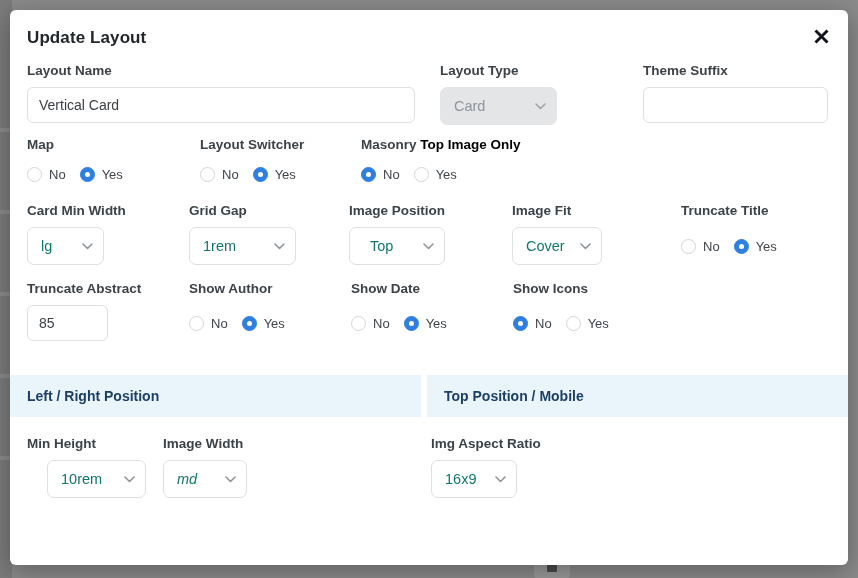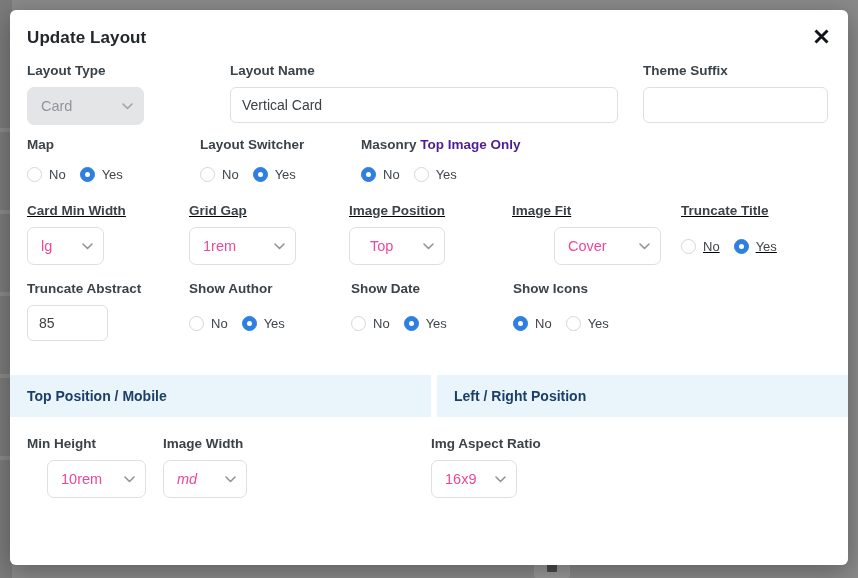--- a/index.html
+++ b/index.html
@@ -110,21 +110,21 @@
 
   .label {
     font-size: 13.5px;
     font-weight: bold;
     color: #3b4349;
     line-height: 17px;
     margin-bottom: 8px;
     white-space: nowrap;
   }
   .label .link {
-    color: #4c1d95;
+    color: #000000;
     font-weight: bold;
   }
 
   input.text-input {
     box-sizing: border-box;
     height: 36px;
     border: 1px solid #dddfe1;
     border-radius: 6px;
     background: #fff;
     font-family: "Liberation Sans", sans-serif;
@@ -139,21 +139,21 @@
     box-sizing: border-box;
     height: 38px;
     border: 1px solid #dddfe1;
     border-radius: 7px;
     background: #fff;
     display: inline-flex;
     align-items: center;
     justify-content: space-between;
     padding: 0 10px 0 13px;
     font-size: 14.5px;
-    color: #ec4899;
+    color: #0f766e;
     cursor: pointer;
     user-select: none;
   }
   .select.disabled {
     background: #e4e5e7;
     border-color: #e4e5e7;
     color: #8f959b;
     cursor: default;
   }
   .select .chev {
@@ -274,35 +274,35 @@
       <svg width="17" height="17" viewBox="0 0 17 17">
         <path d="M2.5 2.5 L14.5 14.5 M14.5 2.5 L2.5 14.5" stroke="#111418" stroke-width="2.9" stroke-linecap="butt"></path>
       </svg>
     </button>
 
     <div class="title">Update Layout</div>
 
     <div class="form-area">
 
       <div class="row">
+        <div class="field" style="width:413px;">
+          <div class="label">Layout Name</div>
+          <input class="text-input" type="text" style="width: 388px;" placeholder="" value="Vertical Card">
+        </div>
+
         <div class="field" style="width:203px;">
           <div class="label">Layout Type</div>
           <div class="select disabled" style="width:117px;">
             <span>Card</span>
             <svg class="chev" width="11" height="7" viewBox="0 0 11 7">
               <path d="M1 1 L5.5 5.5 L10 1" fill="none" stroke="#7d838a" stroke-width="1.6" stroke-linecap="round" stroke-linejoin="round"></path>
             </svg>
           </div>
         </div>
 
-        <div class="field" style="width:413px;">
-          <div class="label">Layout Name</div>
-          <input class="text-input" type="text" style="width: 388px;" placeholder="" value="Vertical Card">
-        </div>
-
         <div class="field">
           <div class="label">Theme Suffix</div>
           <input class="text-input" type="text" style="width: 185px;" placeholder="">
         </div>
       </div>
 
       <div class="row" style="margin-top:11px;">
         <div class="field" style="width:173px;">
           <div class="label">Map</div>
           <div class="radio-group">
@@ -342,21 +342,21 @@
               <span class="radio-label">No</span>
             </span>
             <span class="radio-opt">
               <span class="dot"></span>
               <span class="radio-label">Yes</span>
             </span>
           </div>
         </div>
       </div>
 
-      <div class="row" style="margin-top:15px;text-decoration:underline;">
+      <div class="row" style="margin-top:15px;">
         <div class="field" style="width:162px;">
           <div class="label">Card Min Width</div>
           <div class="select" style="width:77px;">
             <span>lg</span>
             <svg class="chev" width="11" height="7" viewBox="0 0 11 7">
               <path d="M1 1 L5.5 5.5 L10 1" fill="none" stroke="#6c7278" stroke-width="1.6" stroke-linecap="round" stroke-linejoin="round"></path>
             </svg>
           </div>
         </div>
 
@@ -375,21 +375,21 @@
           <div class="select" style="width:96px;padding-left:20px;">
             <span>Top</span>
             <svg class="chev" width="11" height="7" viewBox="0 0 11 7">
               <path d="M1 1 L5.5 5.5 L10 1" fill="none" stroke="#6c7278" stroke-width="1.6" stroke-linecap="round" stroke-linejoin="round"></path>
             </svg>
           </div>
         </div>
 
         <div class="field" style="width:164px;">
           <div class="label">Image Fit</div>
-          <div class="select" style="width:107px;margin-left:42px;">
+          <div class="select" style="width:90px;">
             <span>Cover</span>
             <svg class="chev" width="11" height="7" viewBox="0 0 11 7">
               <path d="M1 1 L5.5 5.5 L10 1" fill="none" stroke="#6c7278" stroke-width="1.6" stroke-linecap="round" stroke-linejoin="round"></path>
             </svg>
           </div>
         </div>
 
         <div class="field" style="padding-left:5px;">
           <div class="label">Truncate Title</div>
           <div class="radio-group" style="height:38px;">
@@ -451,22 +451,22 @@
               <span class="radio-label">Yes</span>
             </span>
           </div>
         </div>
       </div>
 
     </div>
 
     <div class="sections">
       <div class="section-heads">
+        <div class="section-head left">Left / Right Position</div>
         <div class="section-head right">Top Position / Mobile</div>
-        <div class="section-head left">Left / Right Position</div>
       </div>
 
       <div class="section-fields">
         <div class="field" style="width:136px;">
           <div class="label">Min Height</div>
           <div class="select" style="width:99px;margin-left:20px;">
             <span>10rem</span>
             <svg class="chev" width="11" height="7" viewBox="0 0 11 7">
               <path d="M1 1 L5.5 5.5 L10 1" fill="none" stroke="#6c7278" stroke-width="1.6" stroke-linecap="round" stroke-linejoin="round"></path>
             </svg>

